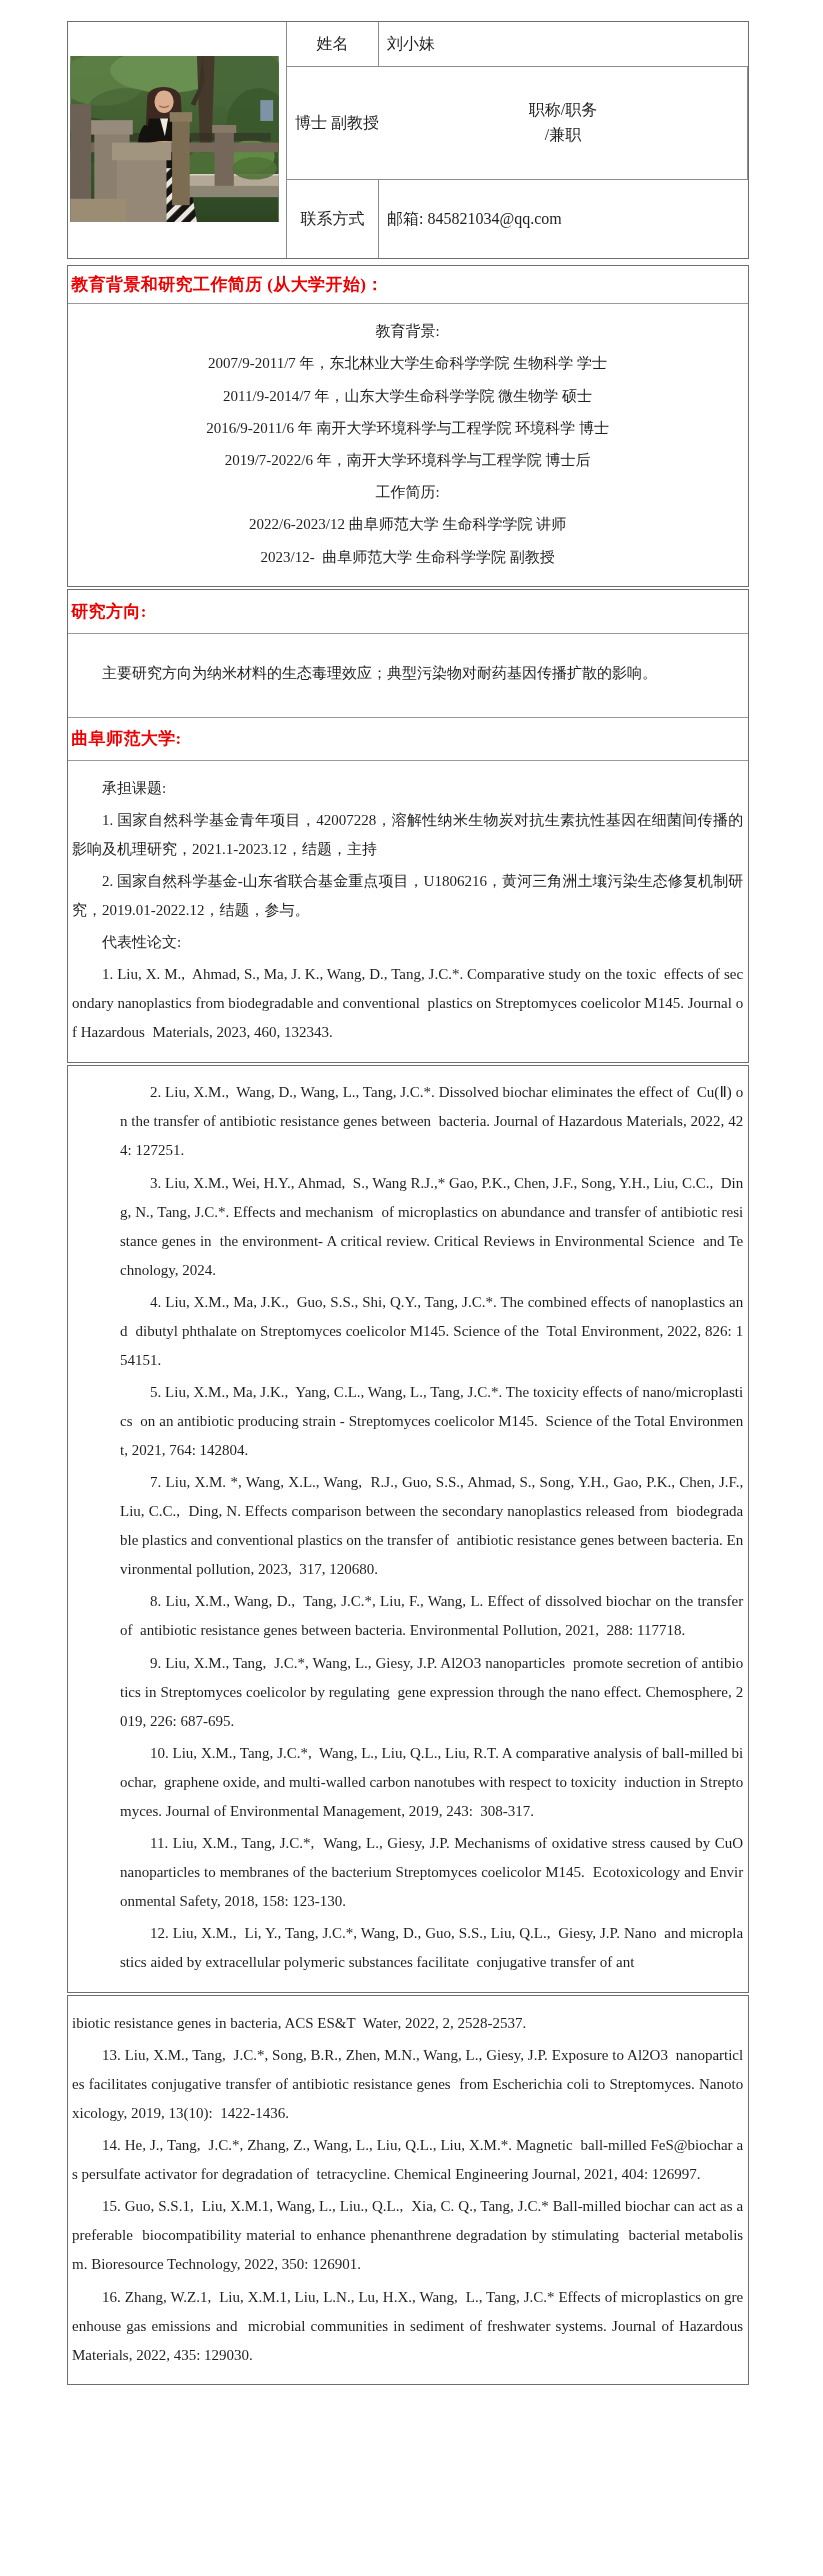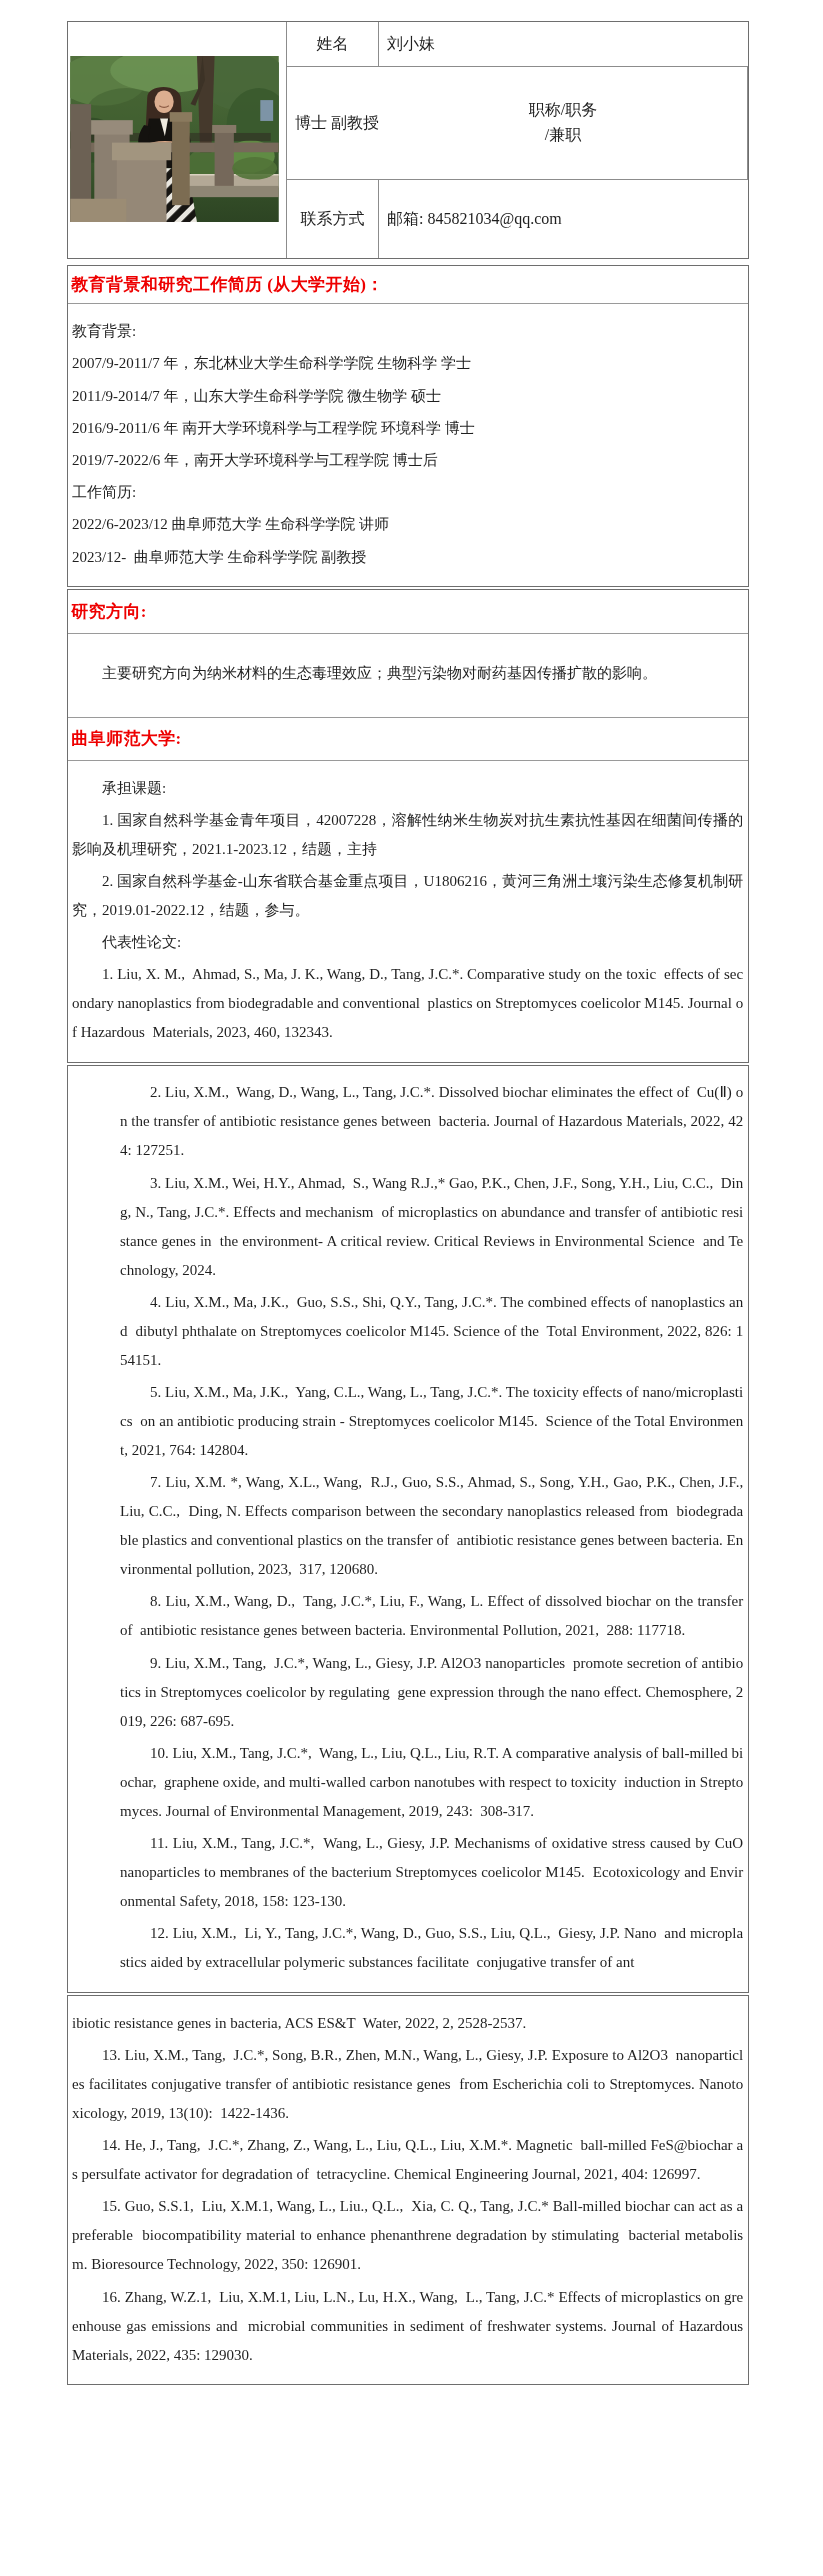--- a/index.html
+++ b/index.html
@@ -22,21 +22,21 @@
   
   .sec-header{min-height:37px;display:flex;align-items:center;padding:1.6px 3.2px;color:#ee0000;font-weight:bold;font-size:17px;box-sizing:border-box;letter-spacing:0.4px;}
   .sec-header.tall{min-height:43px;}
   .sec-body{padding:9.7px 4.8px 11.3px 4px;}
   .research-body{padding:21px 4.8px 26px 4px;}
   .para{font-size:15px;line-height:29px;margin:3.2px 0;white-space:pre-wrap;}
   .jus{text-align:justify;word-break:break-all;}
   .ind{text-indent:2em;}
   .gap2{margin-top:1.6px;padding-left:48px;}
   .gap3{margin-top:2.4px;}
-  .gap8{margin-top:6.4px;}
+  .gap8{margin-top:6.4px;text-align:center;}
 </style>
 </head>
 <body>
 
 <div class="page">
 
   <div class="tbl id-table">
     <div class="photo-cell cell">
       <div class="photo-frame">
         <svg width="209" height="166" viewBox="0 0 260 207" xmlns="http://www.w3.org/2000/svg">

